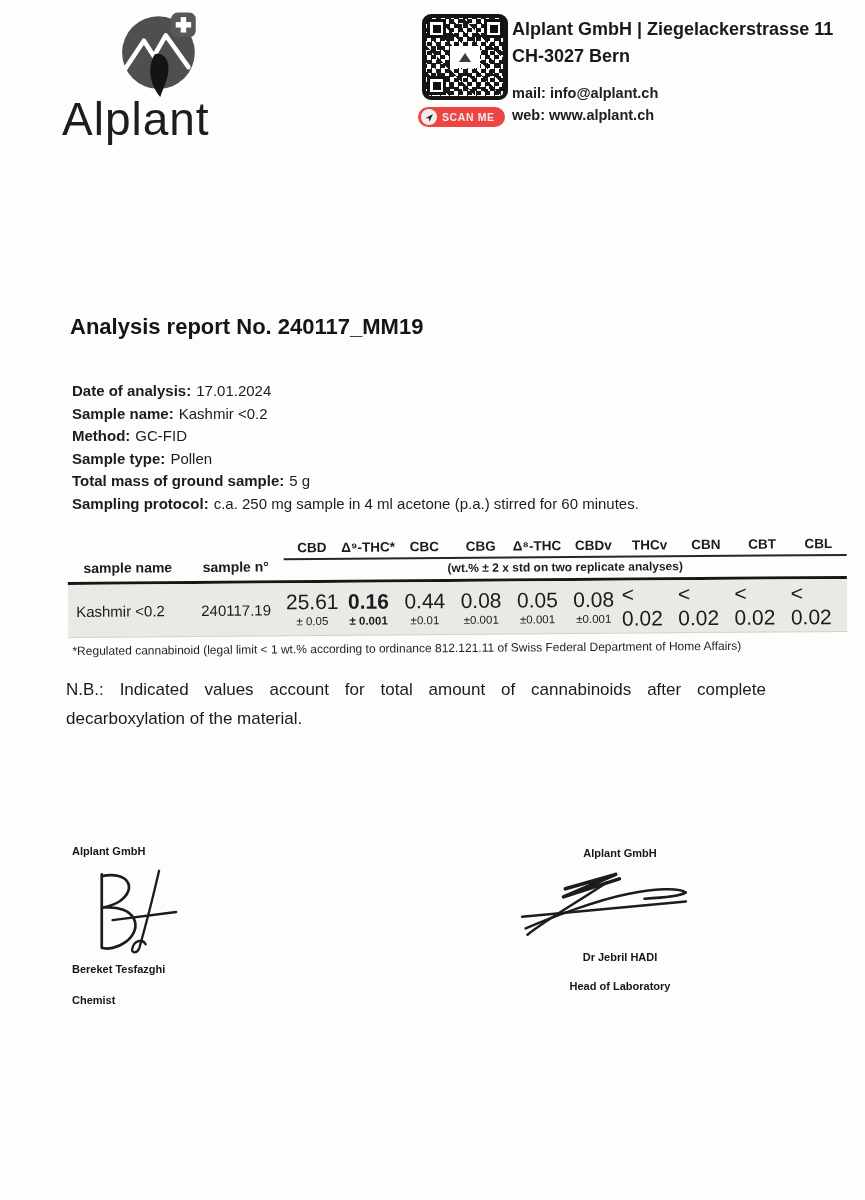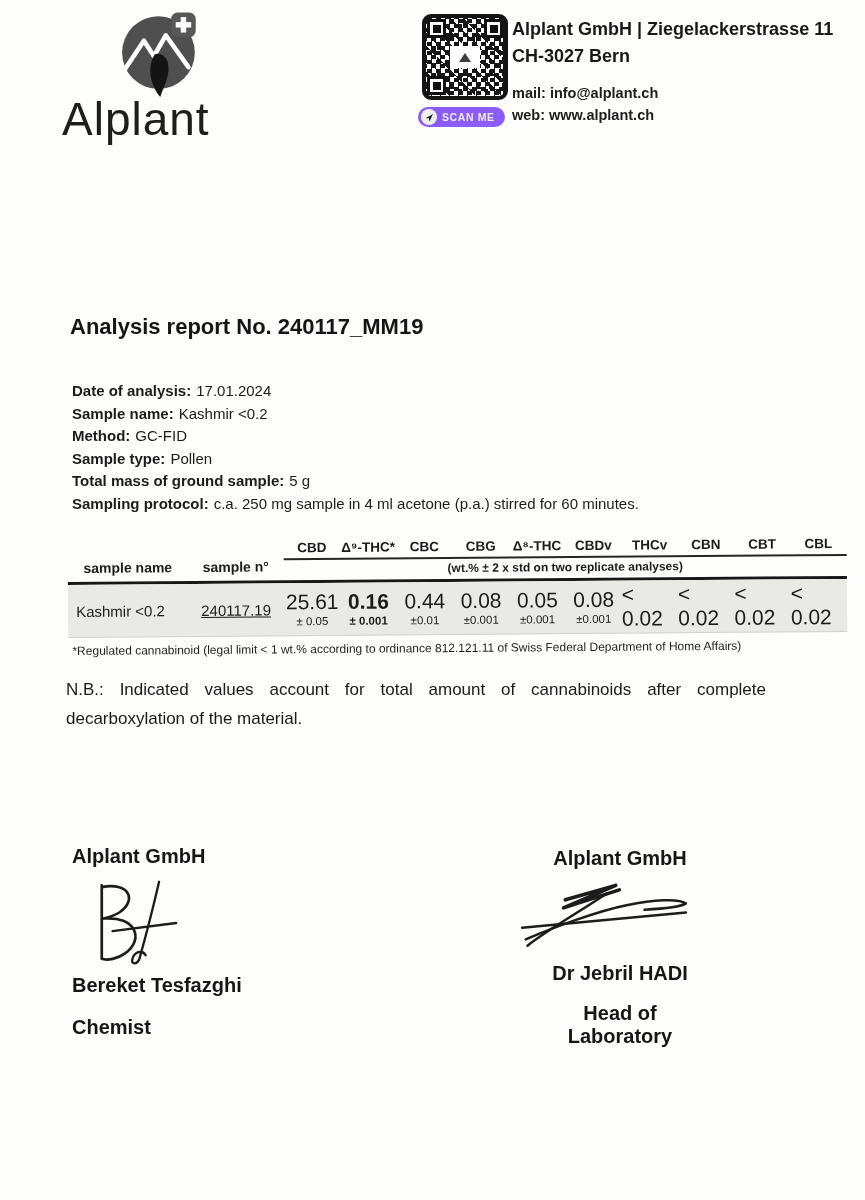--- a/index.html
+++ b/index.html
@@ -19,21 +19,21 @@
           repeating-conic-gradient(#161616 0% 25%, transparent 0% 50%),
           repeating-conic-gradient(transparent 0% 37%, #161616 0% 50%);
         background-size:9px 9px, 13px 13px;
         background-position:1px 1px, 4px 6px; }
   .finder { position:absolute; width:19px; height:19px; background:#fff; border:3.5px solid #101010; }
   .finder::after { content:""; position:absolute; inset:2.5px; background:#101010; }
   .finder.tl { top:1px; left:1px; } .finder.tr { top:1px; right:1px; } .finder.bl { bottom:1px; left:1px; }
   .qr-center { position:absolute; inset:0; margin:auto; width:30px; height:22px; background:#fff;
                display:flex; align-items:center; justify-content:center; }
   .qr-center i { display:block; width:0; height:0; border-left:6px solid transparent; border-right:6px solid transparent; border-bottom:9px solid #3c3c3c; }
-  .scanme { display:flex; align-items:center; gap:5px; margin-top:7px; background:#8b5cf6; border-radius:11px;
+  .scanme { display:flex; align-items:center; gap:5px; margin-top:7px; background:#ef4444; border-radius:11px;
             padding:2px 10px 2px 3px; width:fit-content; }
   .scan-circle { width:16px; height:16px; border-radius:50%; background:#efefef; display:flex; align-items:center; justify-content:center; flex:0 0 auto; }
   .scanme span { font-size:10.5px; font-weight:700; letter-spacing:0.6px; color:#ececec; }
 
   .co-info { position:absolute; left:512px; top:16px; width:350px; }
   .co-line { font-size:18px; font-weight:600; line-height:1.5; color:#191919; }
   .co-contact { margin-top:13px; font-size:14.5px; font-weight:600; line-height:1.5; color:#202020; }
 
   
   .title { position:absolute; left:70px; top:314px; font-size:22px; font-weight:700; color:#151515; }
@@ -44,33 +44,33 @@
   .tablewrap { position:absolute; left:68px; top:539px; width:779px; transform:rotate(-0.45deg); }
   .tbl-header { display:grid; grid-template-columns:120px 96px repeat(10, 56.3px); border-bottom:3.5px solid #171717; padding-bottom:2px; }
   .hmain { grid-row:1 / 3; align-self:end; font-size:14px; font-weight:700; text-align:center; padding-bottom:4px; }
   .hmain.c1 { grid-column:1; } .hmain.c2 { grid-column:2; }
   .hcol { grid-row:1; font-size:13.5px; font-weight:700; text-align:center; padding-bottom:3px; white-space:nowrap; }
   .unit { grid-column:3 / 13; grid-row:2; border-top:2px solid #262626; font-size:12px; font-weight:700;
           text-align:center; padding-top:2px; padding-bottom:2px; }
   .tbl-row { display:grid; grid-template-columns:120px 96px repeat(10, 56.3px); background:#e9e9e6;
              min-height:53px; align-items:center; border-bottom:1px solid #d3d3cf; }
   .cell-name { font-size:15px; padding-left:8px; }
-  .cell-no { font-size:15px; text-align:center;text-decoration:underline; }
+  .cell-no { font-size:15px; text-align:center; }
   .vcell { display:flex; flex-direction:column; align-items:center; justify-content:center; gap:1px; }
   .vcell .v { font-size:21px; line-height:1.15; }
   .vcell .s { font-size:11.5px; line-height:1.1; }
   .vcell .s:empty { display:none; }
   .vcell.bold .v, .vcell.bold .s { font-weight:700; }
   .footnote { margin-top:6px; padding-left:4px; font-size:12px; color:#1f1f1f; }
 
   .nb { position:absolute; left:66px; top:676px; width:700px; font-size:17px; line-height:1.7;
         text-align:justify; color:#1a1a1a; }
 
   
-  .sig-co, .sig-name, .sig-role { font-size:20px; font-weight:700; color:#161616; }
+  .sig-co, .sig-name, .sig-role { font-size:11px; font-weight:700; color:#161616; }
   .sig-left { position:absolute; left:72px; top:845px; width:220px; }
   .sig-left svg { display:block; width:92px; height:86px; margin:12px 0 2px 16px; }
   .sig-left .sig-name { margin-top:8px; }
   .sig-left .sig-role { margin-top:19px; }
   .sig-right { position:absolute; left:530px; top:847px; width:180px; text-align:center; }
   .sig-right svg { display:block; width:176px; height:72px; margin:10px auto 0 -14px; }
   .sig-right .sig-name { margin-top:10px; }
   .sig-right .sig-role { margin-top:17px; }
   .ink { stroke:#1c1c1c; fill:none; stroke-linecap:round; stroke-linejoin:round; }
 </style>

